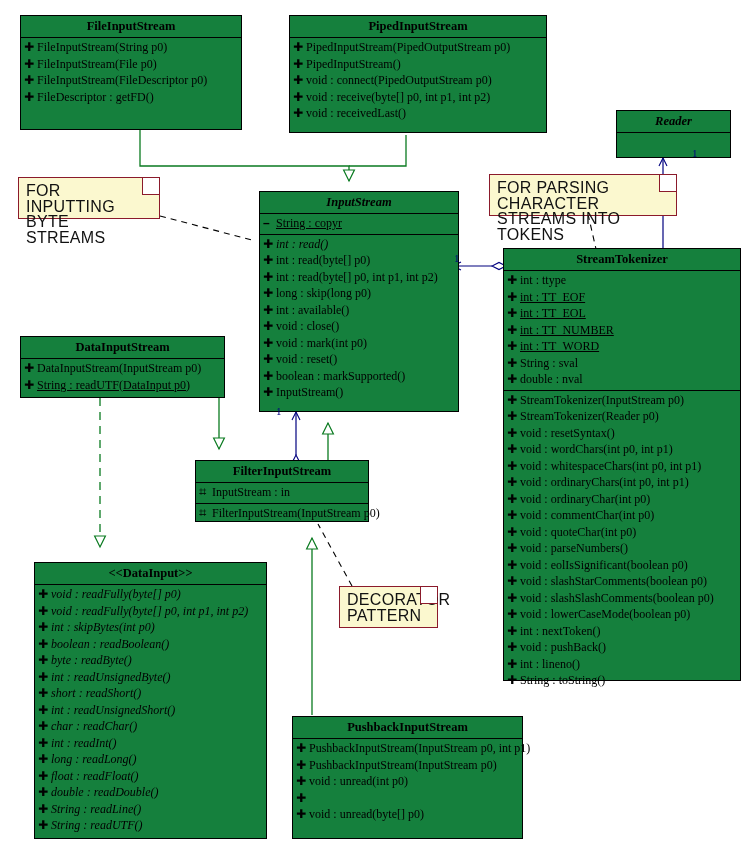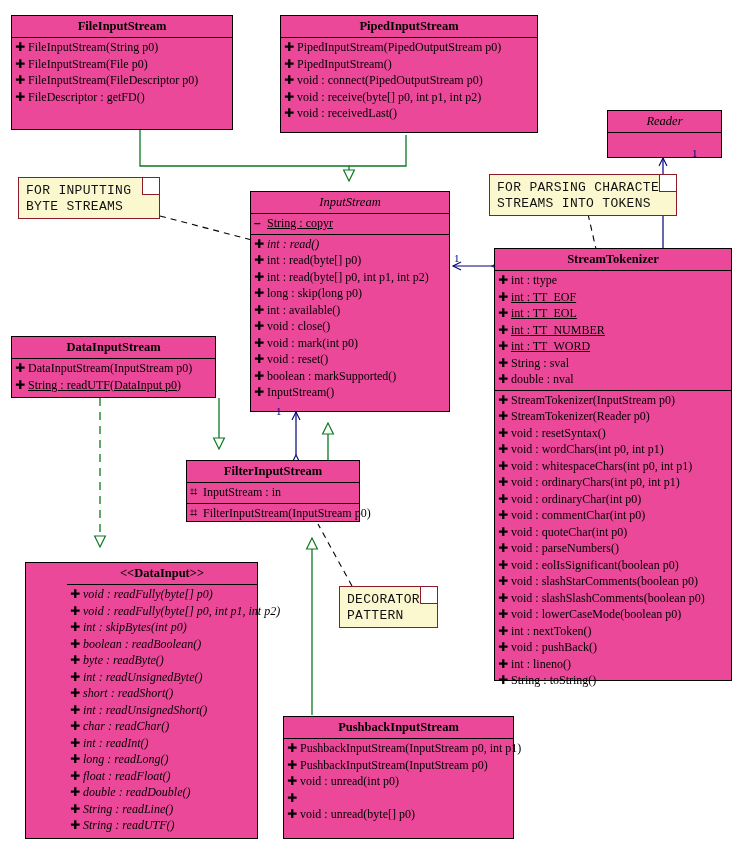--- a/index.html
+++ b/index.html
@@ -1,42 +1,42 @@
 <!DOCTYPE html>
 <html><head>
 <meta charset="utf-8">
 <style>
   html,body{margin:0;padding:0;background:#ffffff;}
   body{width:742px;height:855px;position:relative;
        font-family:"Liberation Serif","DejaVu Serif",serif;}
   #canvas{position:absolute;left:0;top:0;width:742px;height:855px;overflow:hidden;}
   svg.wires{position:absolute;left:0;top:0;width:742px;height:855px;pointer-events:none;}
 
-  .uml-class{position:absolute;border:1px solid #000;background:#ec4899;box-sizing:border-box;z-index:5;}
+  .uml-class{position:absolute;border:1px solid #000;background:#15803d;box-sizing:border-box;z-index:5;margin-left:9px;}
   .cls-title{text-align:center;font-weight:bold;font-size:12.5px;line-height:17px;
              padding:2px 4px 2px;border-bottom:1px solid #000;white-space:nowrap;}
-  .cls-title.abstract{font-weight:normal;font-style:italic;}
+  .cls-title.abstract{font-weight:bold;font-style:italic;}
   .cls-title.iface{font-weight:bold;font-style:normal;}
   .cls-section{border-bottom:1px solid #000;padding:1px 0 2px;}
   .cls-section.last{border-bottom:none;}
   .cls-section.pad{padding-bottom:14px;}
   .member{font-size:12px;line-height:16.5px;white-space:nowrap;padding-left:3px;
           display:flex;align-items:baseline;}
   .vis{display:inline-block;width:13px;font-weight:bold;font-size:12px;
        font-family:"Liberation Sans","DejaVu Sans",sans-serif;flex:0 0 13px;}
   .vis.prot{font-weight:normal;font-size:13px;}
   .mtext{display:inline-block;}
   .mtext.stat{text-decoration:underline;}
   .mtext.abst{font-style:italic;}
 
   .note{position:absolute;background:#fbf8cf;border:1px solid #8b1a2b;
         box-sizing:border-box;z-index:6;}
-  .note-txt{font-size:13px;line-height:15.5px;letter-spacing:.3px;padding:5px 6px 4px 7px;
+  .note-txt{font-size:16px;line-height:15.5px;letter-spacing:.3px;padding:5px 6px 4px 7px;
             color:#111;white-space:pre-line;
-            font-family:Liberation Mono, monospace;}
+            font-family:Liberation Sans, sans-serif;}
   .note-fold{position:absolute;top:0;right:0;width:16px;height:16px;
              background:#fff;border-left:1px solid #8b1a2b;border-bottom:1px solid #8b1a2b;}
   .mult{position:absolute;font-size:11px;color:#00007f;z-index:7;
         font-family:"Liberation Serif","DejaVu Serif",serif;}
 </style>
 </head>
 <body>
 
 <div id="canvas">
 
@@ -339,21 +339,21 @@
         </div>
       </div>
     <div class="cls-section last">
         <div class="member">
           <span class="vis prot">⌗</span>
           <span class="mtext">FilterInputStream(InputStream p0)</span>
         </div>
       </div>
   </div>
 
-  <div class="uml-class" style="left:25px;top:562px;width:233px;height:277px;padding-left:41px;">
+  <div class="uml-class" style="left:25px;top:562px;width:233px;height:277px;">
     <div class="cls-title iface">&lt;&lt;DataInput&gt;&gt;</div>
     <div class="cls-section last pad">
         <div class="member">
           <span class="vis">✚</span>
           <span class="mtext abst">void : readFully(byte[] p0)</span>
         </div>
         <div class="member">
           <span class="vis">✚</span>
           <span class="mtext abst">void : readFully(byte[] p0, int p1, int p2)</span>
         </div>

